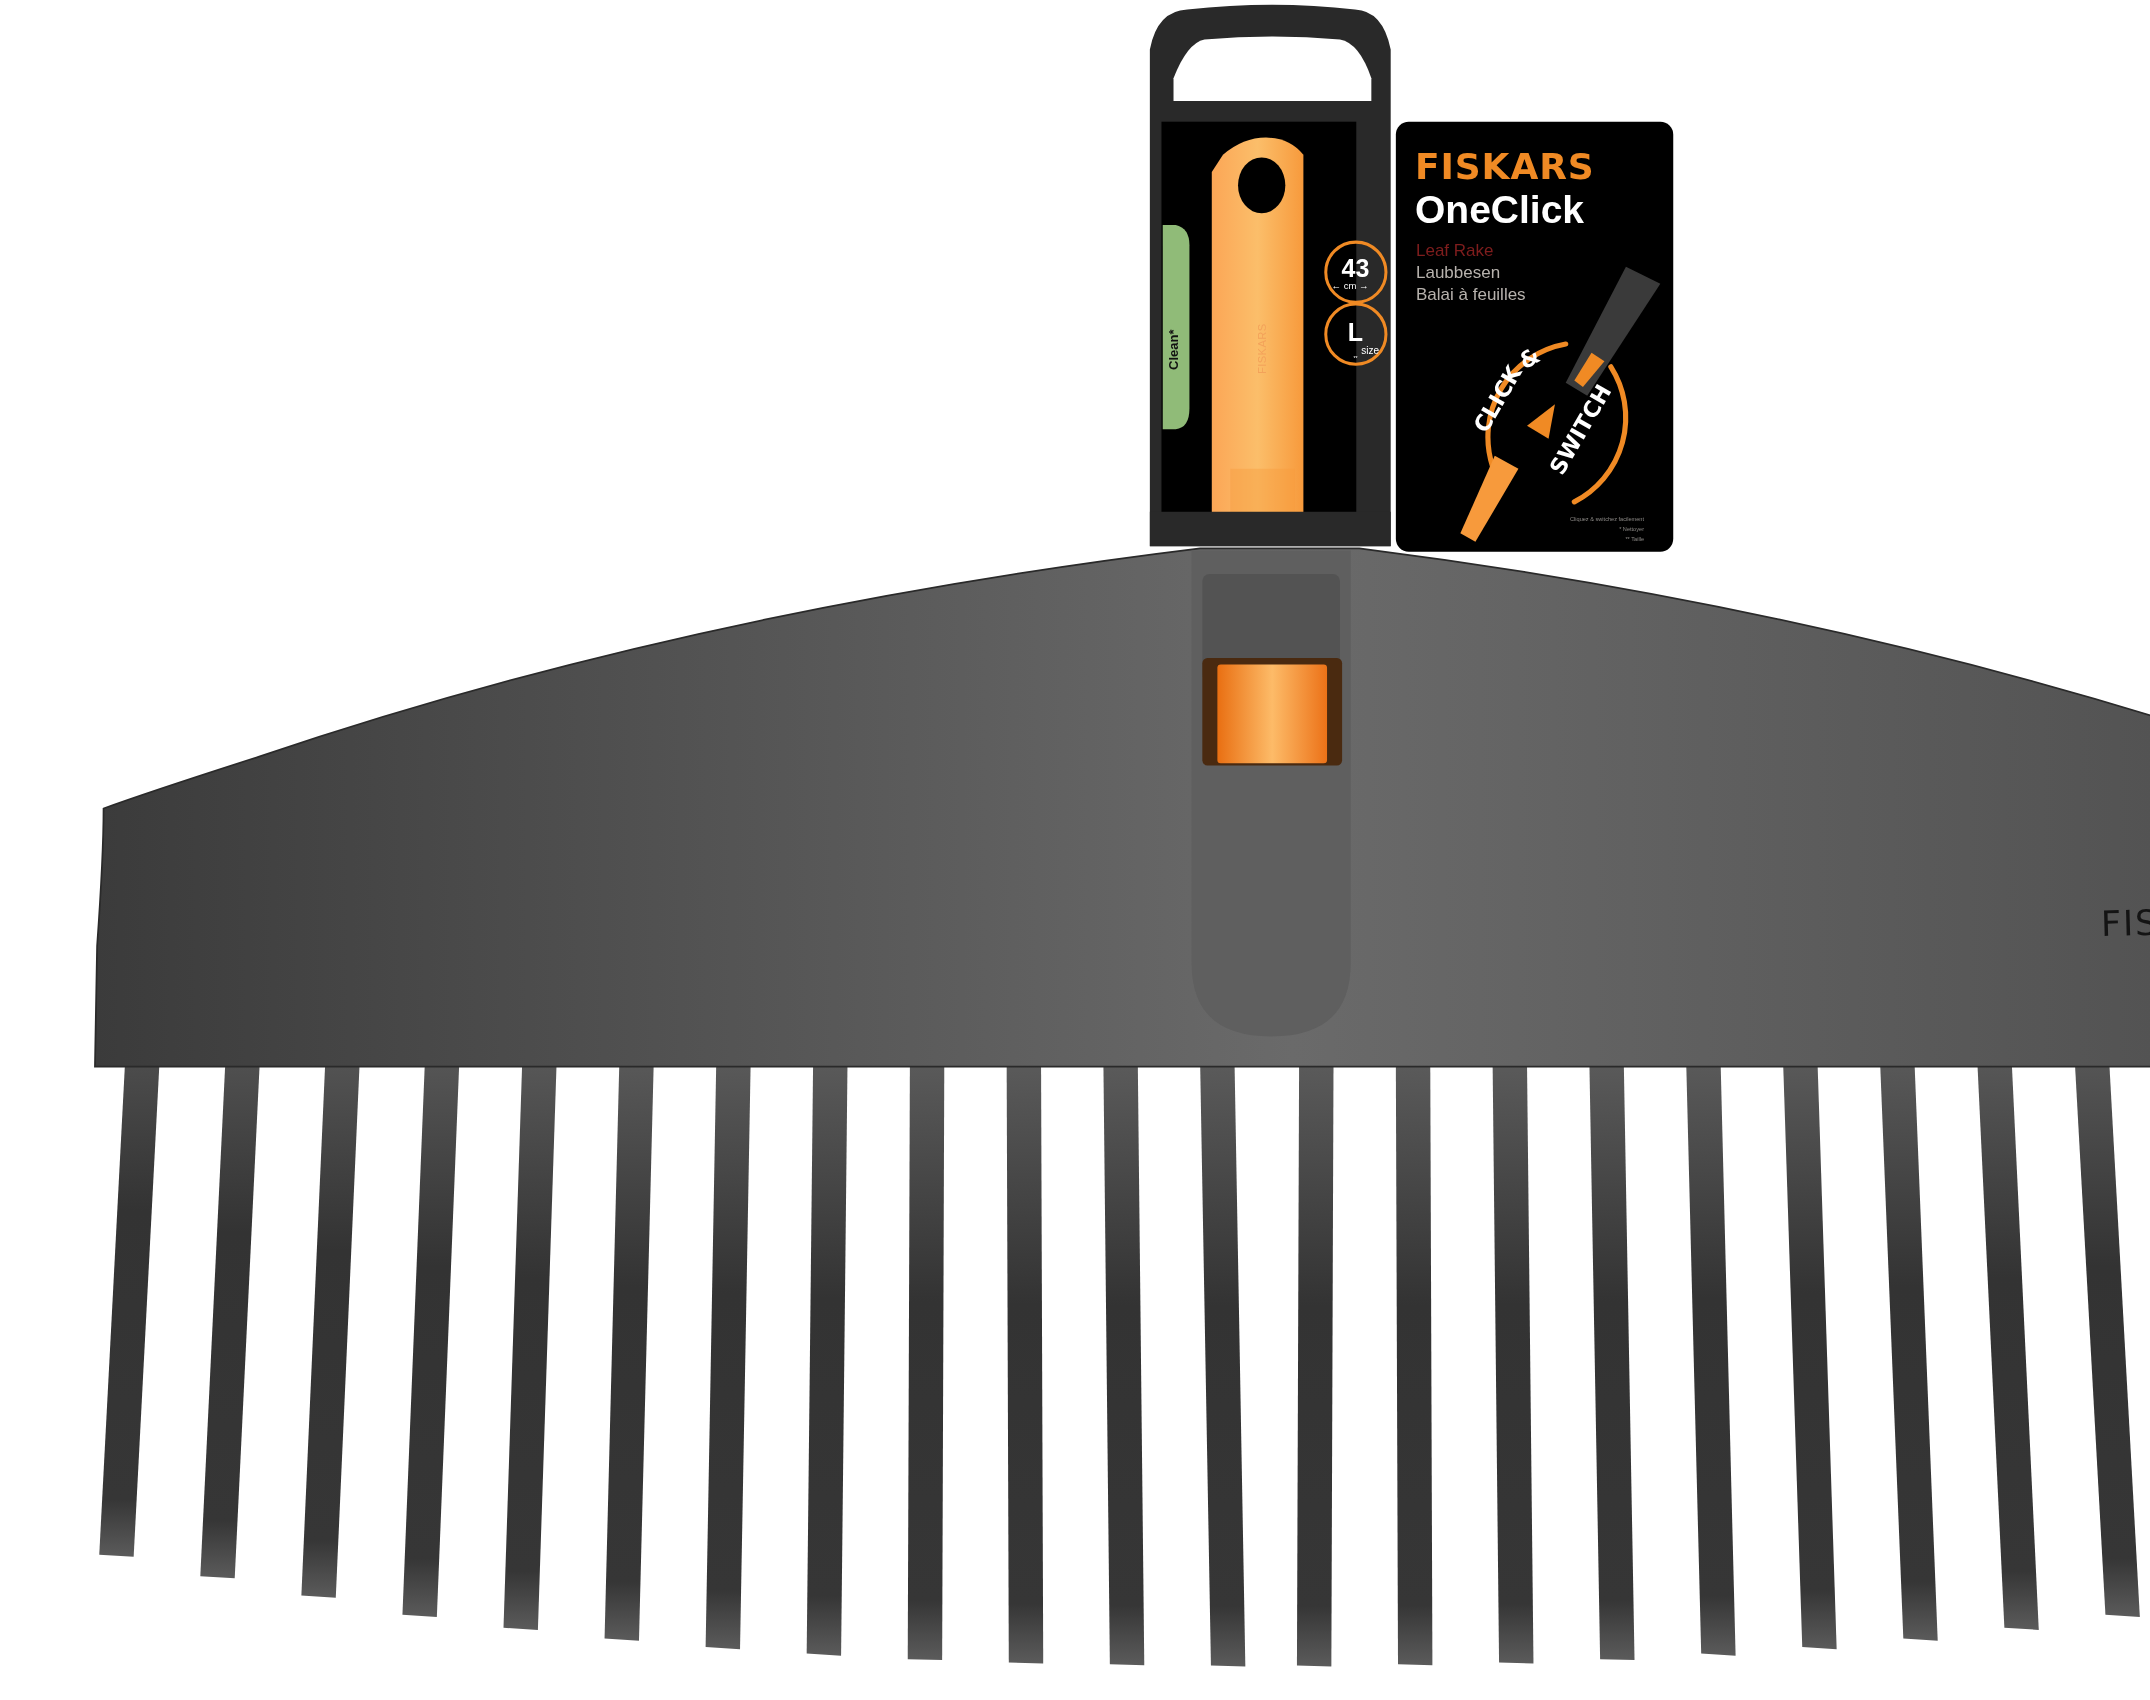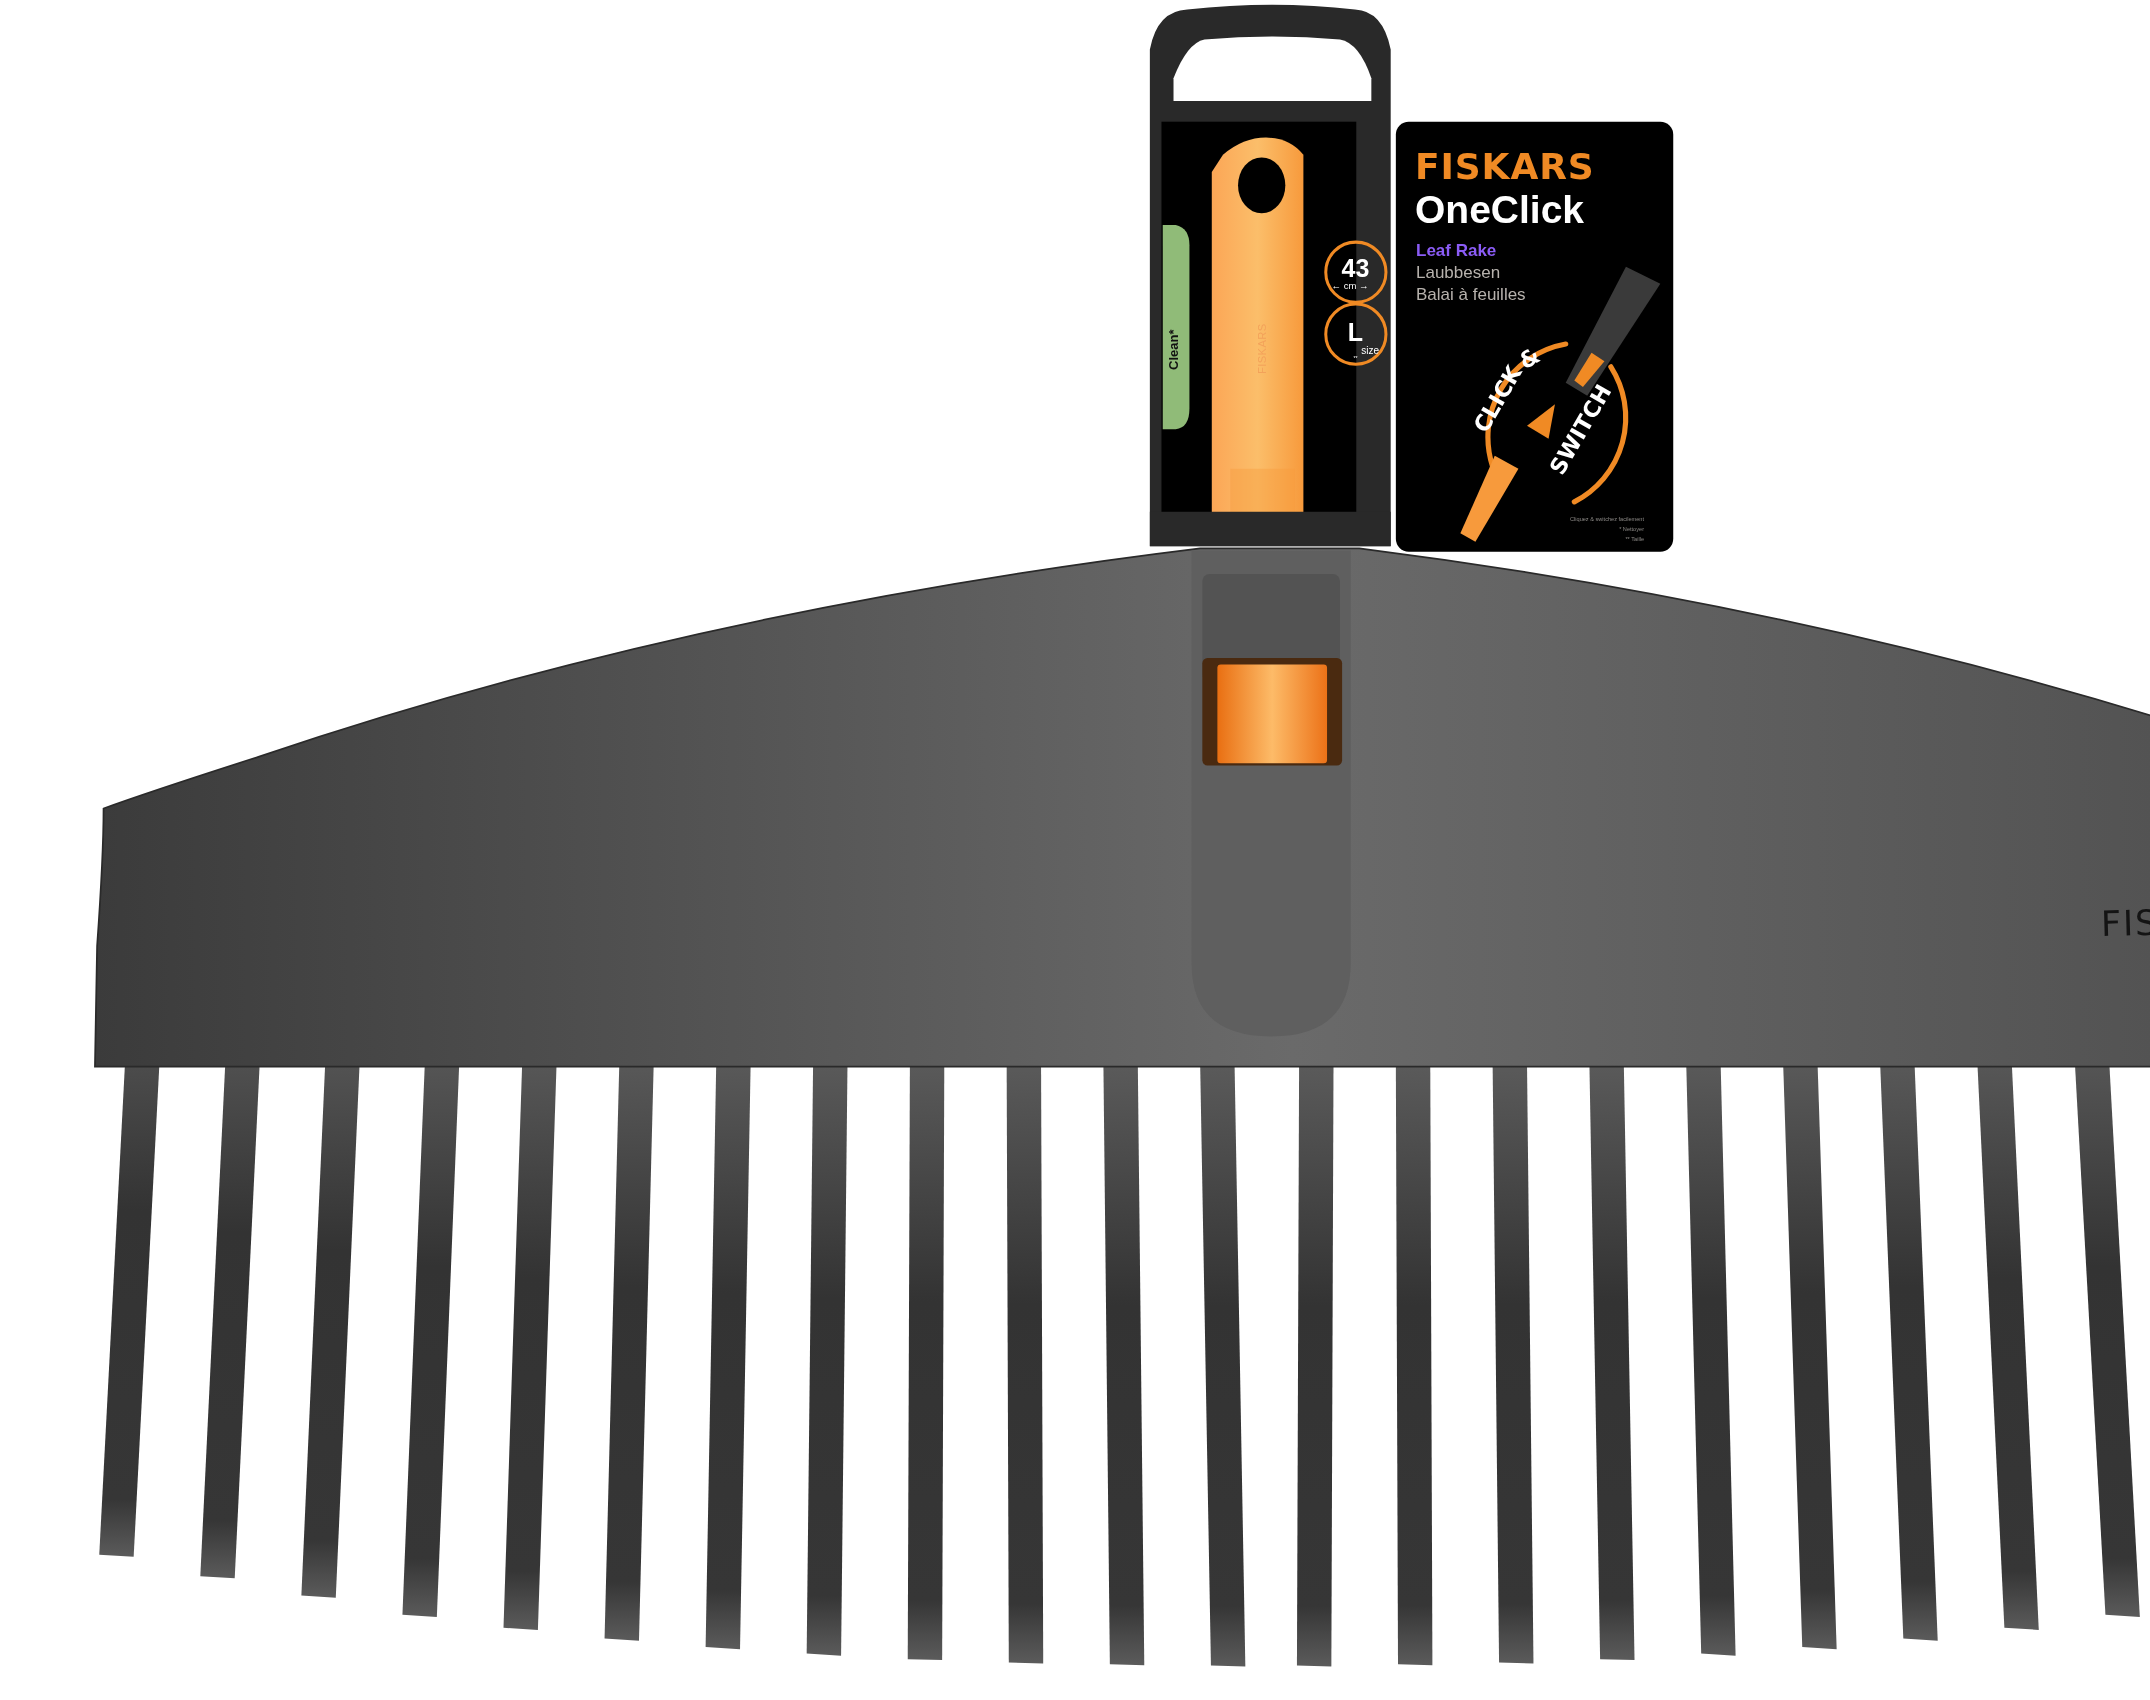--- a/index.html
+++ b/index.html
@@ -3,21 +3,21 @@
 <meta charset="utf-8">
 <style>
   html, body { margin:0; padding:0; background:#ffffff; }
   body { width:2544px; height:1700px; position:relative; overflow:hidden; font-family:"Liberation Sans", sans-serif; }
   .stage { position:absolute; left:0; top:0; width:2544px; height:1700px; }
   svg.art { position:absolute; left:0; top:0; }
   .txt { position:absolute; white-space:nowrap; }
   .brand-orange { color:#f08a24; font-family:"DejaVu Sans", sans-serif; font-weight:bold; letter-spacing:0.9px; }
   .label-brand { left:1415px; top:146px; font-size:36px; }
   .label-product { left:1415px; top:188px; font-size:39px; font-weight:bold; color:#ffffff; }
-  .label-line1 { left:1416px; top:241px; font-size:17px; font-weight:bold; color:#8b5cf6; }
+  .label-line1 { left:1416px; top:241px; font-size:17px; font-weight:normal; color:#7f1d1d; }
   .label-line2 { left:1416px; top:263px; font-size:17px; color:#b7b2ad;text-align:center; }
   .label-line3 { left:1416px; top:285px; font-size:17px; color:#b7b2ad;text-align:right; }
   .badge-num { left:1332px; top:254px; width:47px; text-align:center; font-size:25px; font-weight:bold; color:#fff; }
   .badge-unit { left:1329px; top:280px; width:42px; text-align:center; font-size:9.5px; color:#fff; }
   .badge-size { left:1332px; top:318px; width:47px; text-align:center; font-size:25px; font-weight:bold; color:#fff; }
   .badge-size-lbl { left:1332px; top:345px; width:47px; text-align:right; font-size:10px; color:#fff; }
   .badge-size-note { left:1332px; top:355px; width:47px; text-align:center; font-size:5.2px; color:#fff; }
   .clean-tab { left:1166px; top:370px; font-size:13px; font-weight:bold; color:#111; transform:rotate(-90deg); transform-origin:left top; }
   .foot1 { right:900px; top:516px; font-size:5.6px; color:#8d8a87; text-align:right; }
   .foot2 { right:900px; top:526px; font-size:5.6px; color:#8d8a87; text-align:right; }

